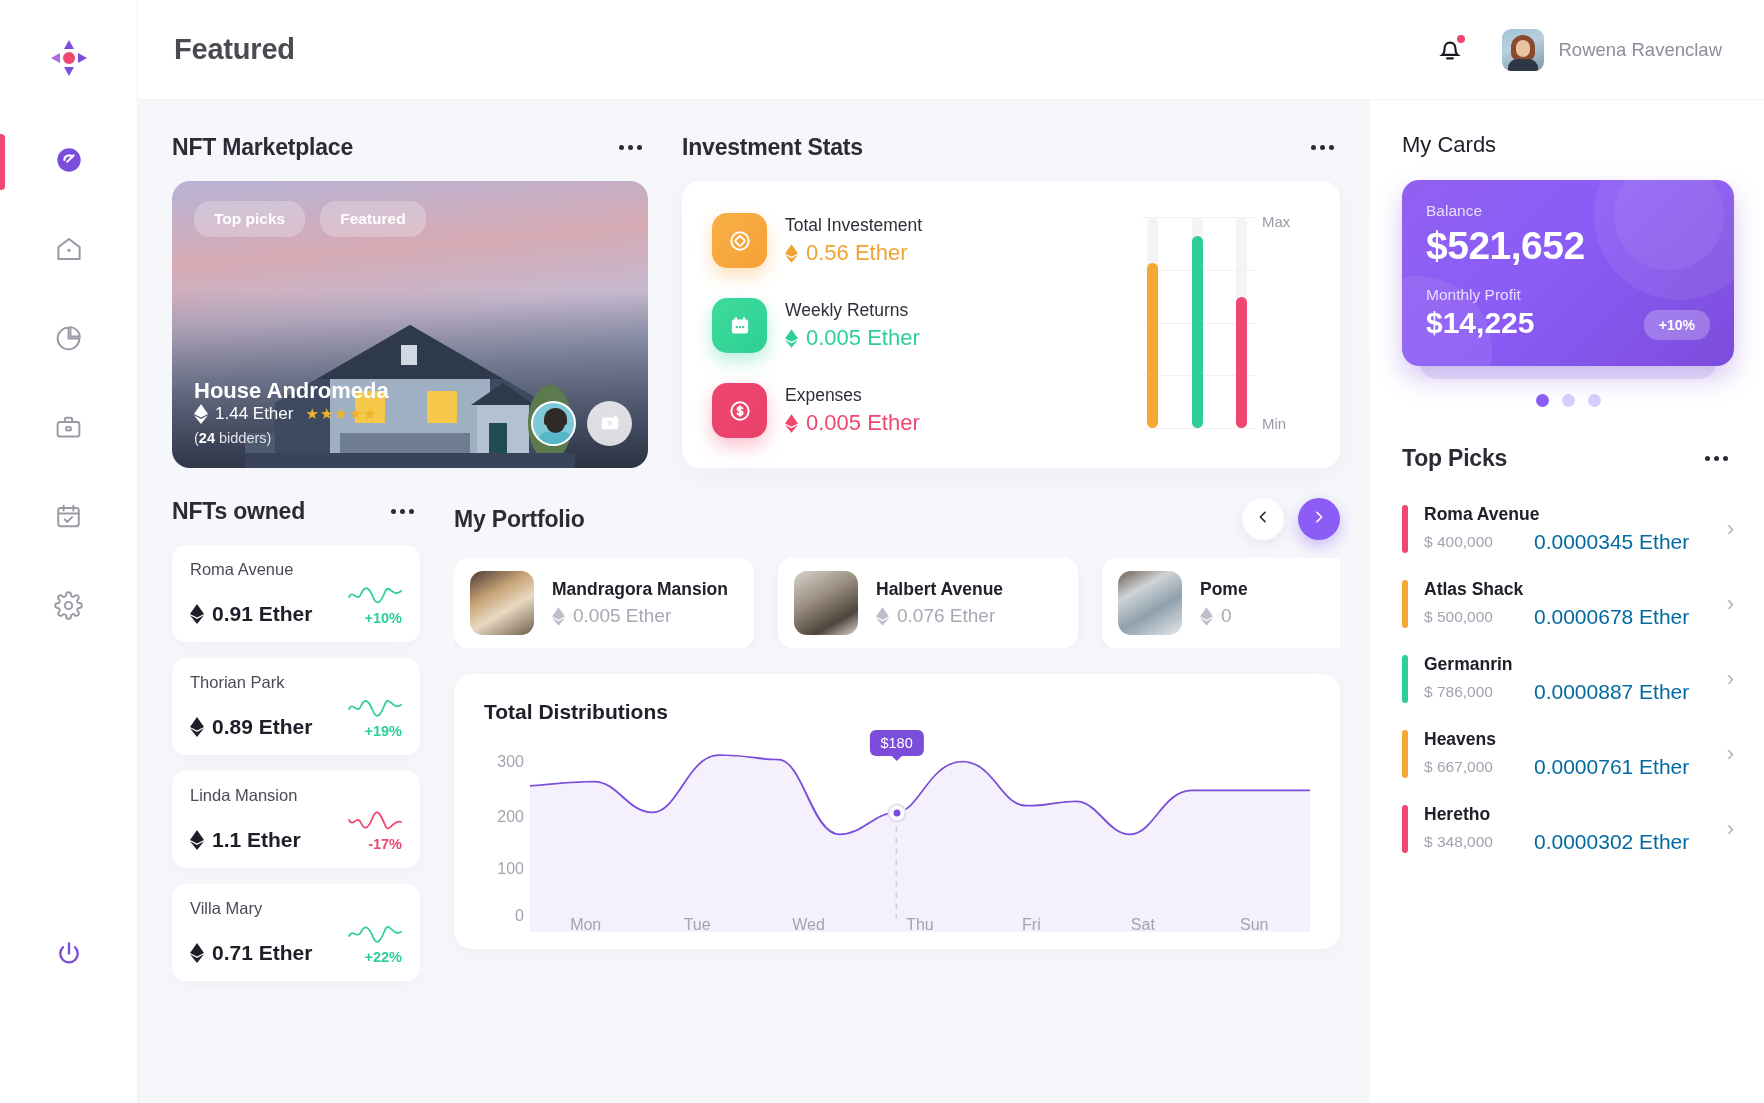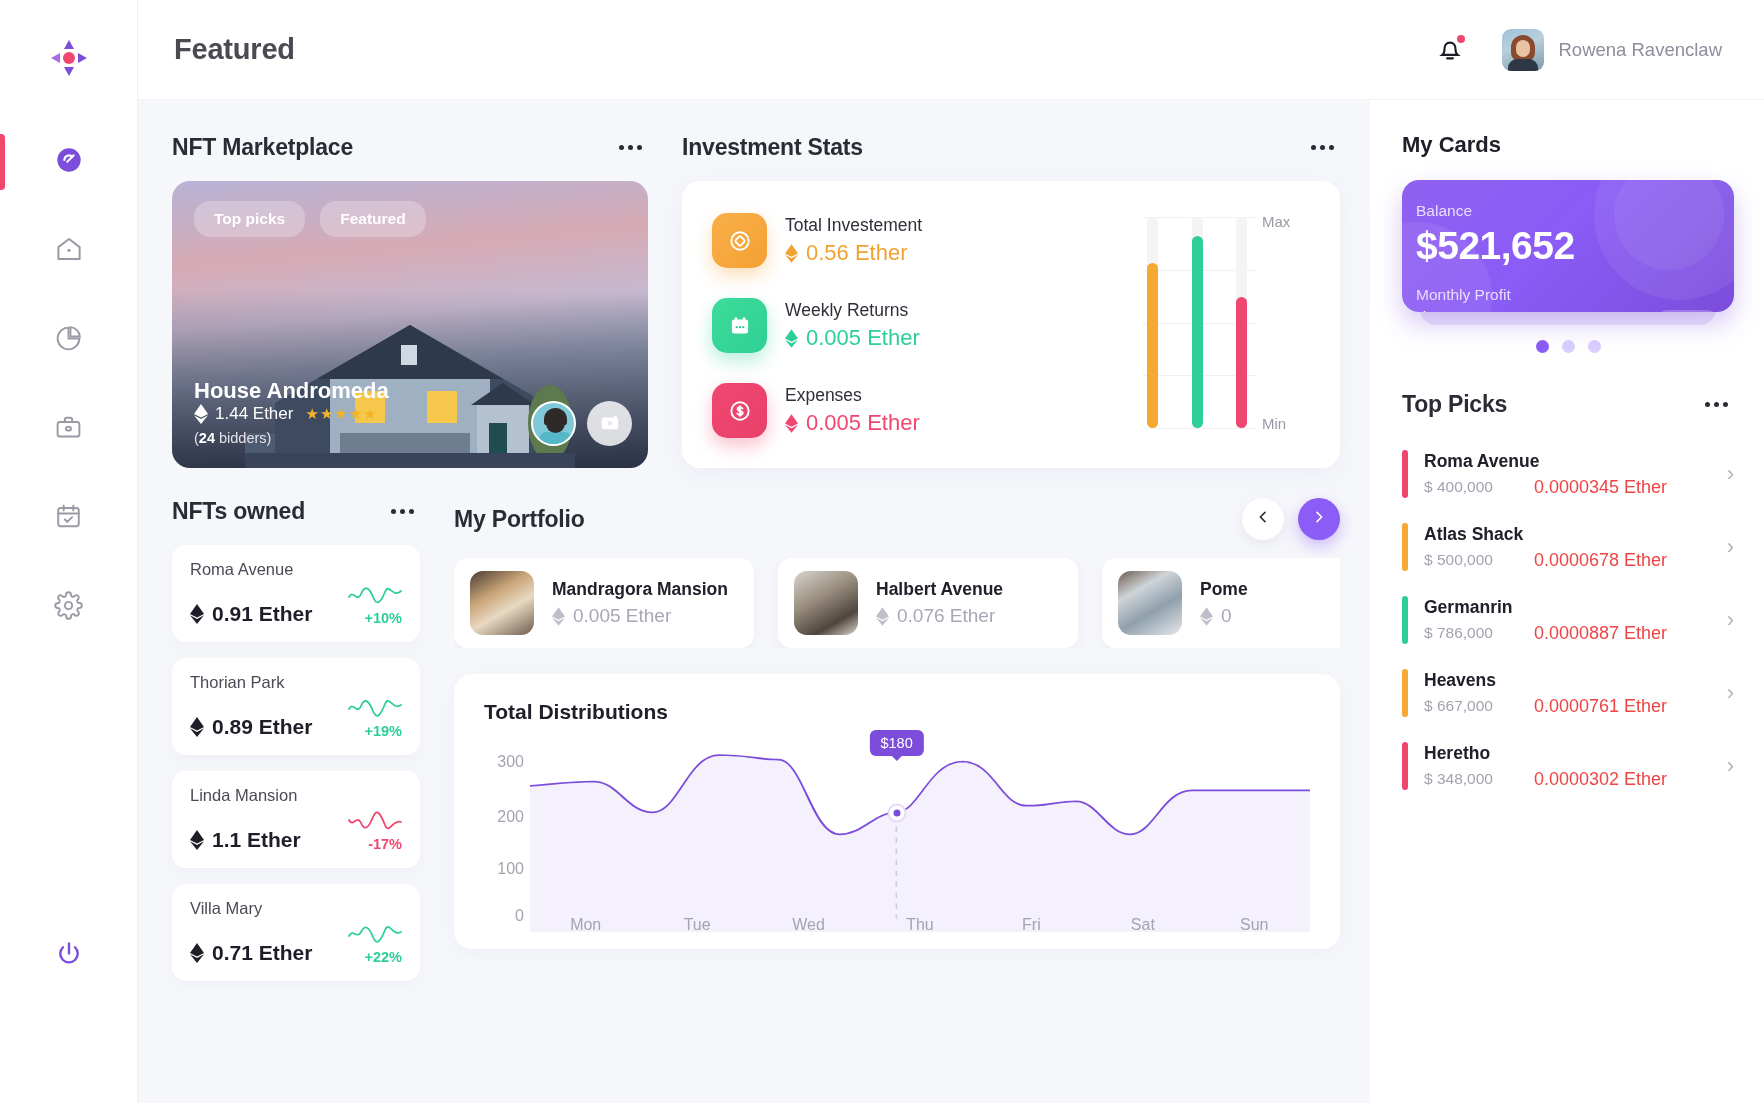--- a/index.html
+++ b/index.html
@@ -204,24 +204,24 @@
   .tooltip:after{
     content:""; position:absolute; left:50%; bottom:-5px; transform:translateX(-50%);
     border-left:6px solid transparent; border-right:6px solid transparent; border-top:6px solid #7c4ddb;
   }
   .tip-dot {
     position:absolute; width:15px;height:15px;border-radius:50%;background:#7c4ddb;
     border:4px solid #fff; box-shadow:0 0 0 2px #e4dcf7; transform:translate(-50%,-50%);
   }
 
   
-  .cards-title { font-size:22px; font-weight:700; color:#20202a; margin-bottom:22px;}
+  .cards-title { font-size:22px; font-weight:400; color:#20202a; margin-bottom:22px;}
   .credit-wrap { position:relative; margin-bottom:12px;}
   .credit {
-    height:132px; border-radius:17px; padding: 22px 14px; position:relative; overflow:hidden;
+    height:186px; border-radius:17px; padding: 22px 24px; position:relative; overflow:hidden;
     background: linear-gradient(135deg,#9061f0 0%,#8b5cf6 45%,#7c4ddb 100%);
     box-shadow:0 12px 26px rgba(124,77,219,.3);
   }
   .credit .c1{position:absolute;right:-30px;top:-50px;width:170px;height:170px;border-radius:50%;background:rgba(255,255,255,.07);}
   .credit .c2{position:absolute;right:10px;top:-20px;width:110px;height:110px;border-radius:50%;background:rgba(255,255,255,.06);}
   .credit .c3{position:absolute;left:-60px;bottom:-60px;width:150px;height:150px;border-radius:50%;background:rgba(255,255,255,.07);}
   .c-lbl{font-size:15.5px;color:#e9ddff;position:relative;}
   .c-bal{font-size:39px;font-weight:700;color:#fff;margin-top:4px;letter-spacing:-0.5px;position:relative;}
   .c-lbl2{font-size:15.5px;color:#e9ddff;margin-top:18px;position:relative;}
   .c-bot{display:flex;align-items:flex-end;position:relative;}
@@ -234,21 +234,21 @@
   .dots-nav{display:flex;justify-content:center;gap:13px;margin-top:28px;margin-bottom:38px;}
   .dots-nav i{width:13px;height:13px;border-radius:50%;background:#d9ceff;display:block;cursor:pointer;}
   .dots-nav i.on{background:#8b5cf6;}
 
   .tp-item { display:flex; align-items:center; gap:16px; padding:12px 0 13px; cursor:pointer;}
   .tp-bar { width:6px; height:48px; border-radius:4px; flex:0 0 6px;}
   .tp-mid { flex:1; min-width:0;}
   .tp-name { font-size:17.5px; font-weight:700; color:#20202a; margin-bottom:5px;}
   .tp-sub { display:flex; align-items:center;}
   .tp-usd { font-size:15.5px; color:#a3a3b0; width:110px; flex:0 0 110px;}
-  .tp-eth { font-size:18px; color:#ef4444;}
+  .tp-eth { font-size:21px; color:#0369a1;}
   .chev { color:#b4b4c0; font-size:22px; padding-left:6px;}
 </style>
 </head>
 <body>
 
 <div class="app">
 
   <div class="sidebar">
     <div class="logo-wrap">
       <svg width="44" height="44" viewBox="0 0 44 44">

